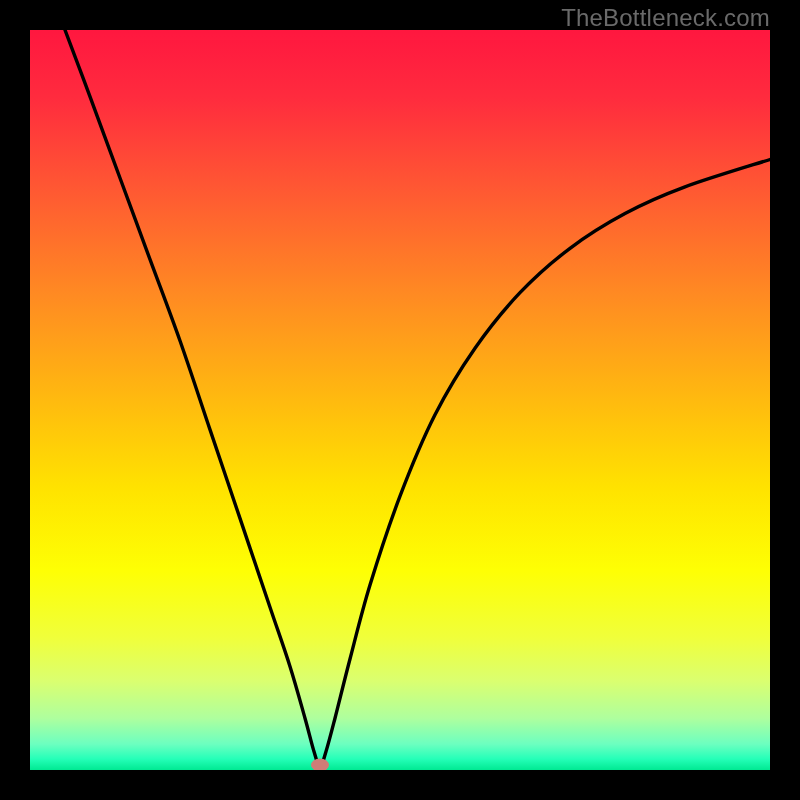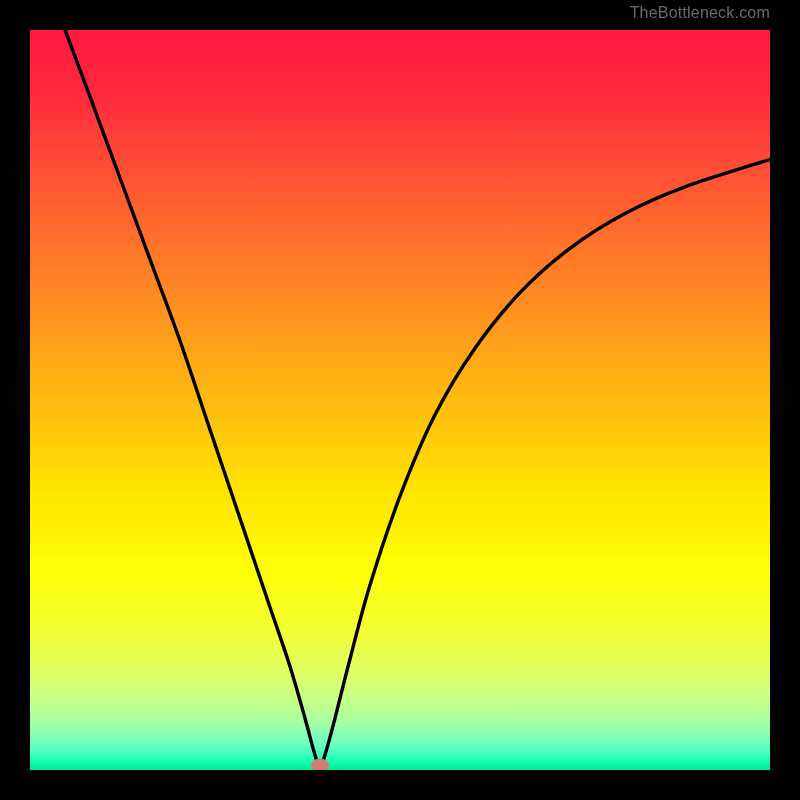--- a/index.html
+++ b/index.html
@@ -37,21 +37,21 @@
     position: absolute;
     width: 18px;
     height: 13px;
     border-radius: 50%;
     transform: translate(-50%, -50%);
   }
   .watermark {
     position: absolute;
     top: 4px;
     right: 30px;
-    font-size: 16px;
+    font-size: 24px;
     font-weight: 500;
     letter-spacing: 0.2px;
     color: #6a6a6a;
   }
 </style>
 </head>
 <body>
 
 <div class="watermark">TheBottleneck.com</div>
 

